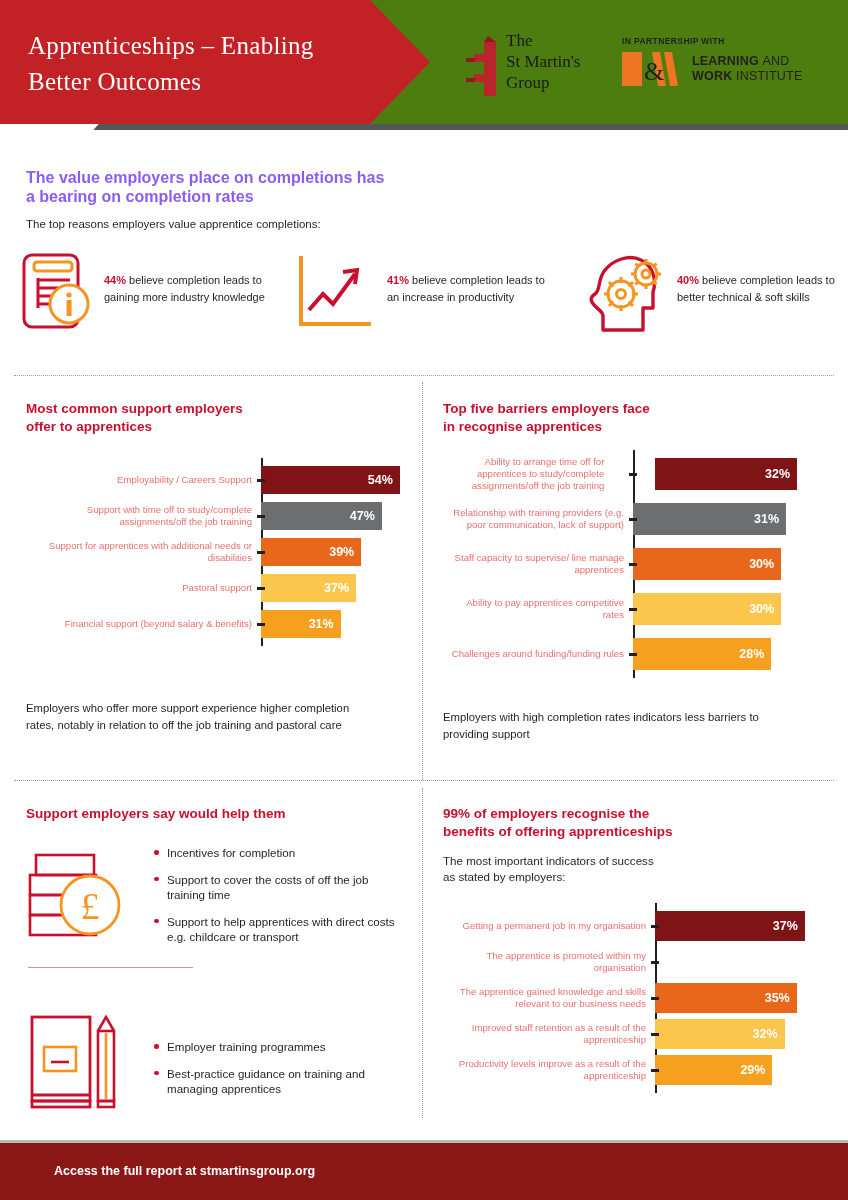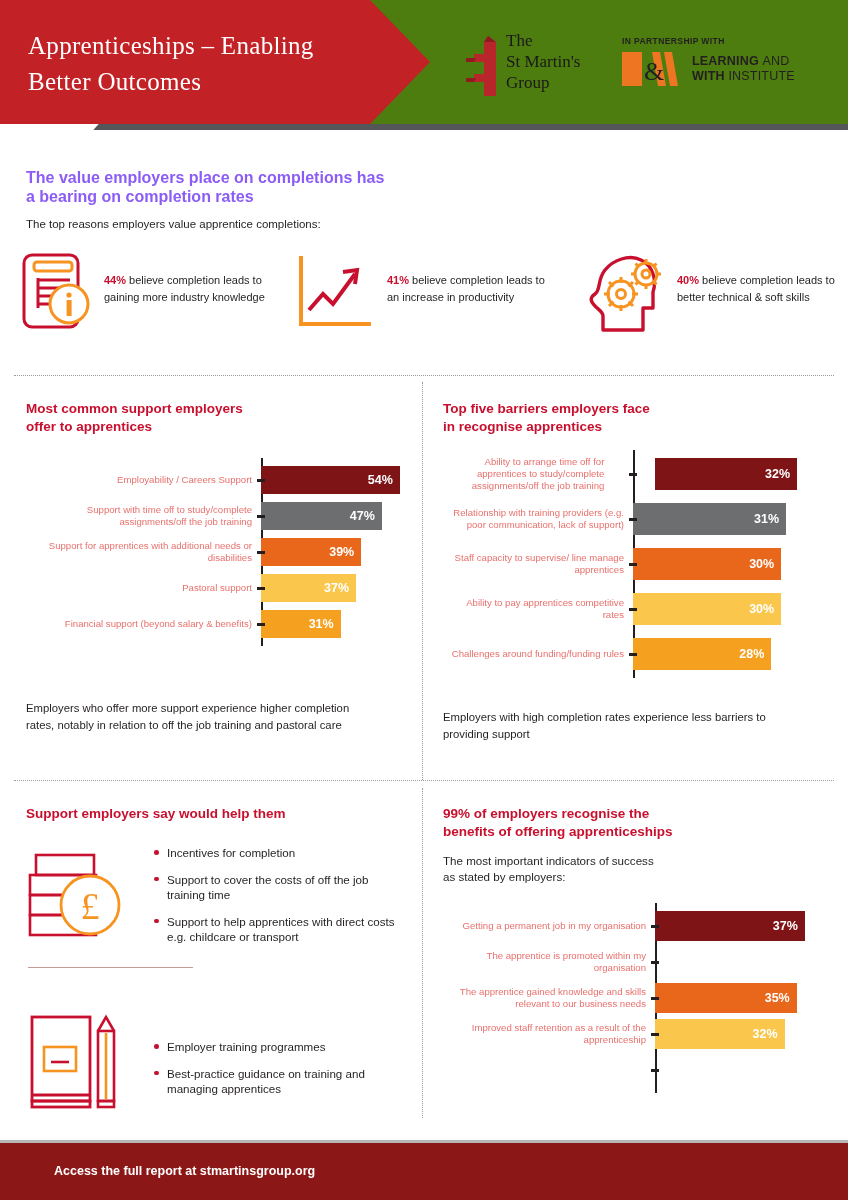--- a/index.html
+++ b/index.html
@@ -141,21 +141,21 @@
           <rect x="0" y="0" width="20" height="34" fill="#ee7623"></rect>
           <rect x="0" y="0" width="12" height="34" fill="#ee7623"></rect>
           <rect x="0" y="26" width="20" height="8" fill="#ee7623"></rect>
           <path d="M30 0 L38 0 L44 34 L36 34 Z" fill="#ee7623"></path>
           <path d="M42 0 L50 0 L56 34 L48 34 Z" fill="#ee7623"></path>
           <text x="22" y="28" font-family="Liberation Serif, serif" font-size="26" fill="#231f20">&amp;</text>
         </svg>
       </div>
       <div class="lw-name">
         <div><span>LEARNING</span> <span class="thin">AND</span></div>
-        <div><span>WITH</span> <span class="thin">INSTITUTE</span></div>
+        <div><span>WORK</span> <span class="thin">INSTITUTE</span></div>
       </div>
     </div>
   </div>
 
   <div class="header-underbar"></div>
   <div class="header-underbar-skew"></div>
 </div>
 
 <div class="sec1">
   <div class="s1-title">
@@ -307,21 +307,21 @@
       <div class="tick" style="left: 186px; top: 154px;"></div>
       <div class="bar-row" style="left: 0px; top: 184px; height: 32px; width: 334.32px;">
         <div class="bar-label" style="width: 190px;">Challenges around funding/funding rules</div>
         <div class="bar" style="width: 138.32px; background: rgb(245, 160, 30);">
           <span>28%</span>
         </div>
       </div>
       <div class="tick" style="left: 186px; top: 199px;"></div>
     </div>
   <div class="caption" style="margin-top:30px;">
-    <span>Employers with high completion rates experience less barriers to</span><br>
+    <span>Employers with high completion rates indicators less barriers to</span><br>
     <span>providing support</span>
   </div>
 </div>
 
 <div style="position:absolute;left:26px;top:805px;width:390px;">
   <div class="panel-title">Support employers say would help them</div>
 
   <div style="position:relative;margin-top:22px;height:120px;">
     <div style="position:absolute;left:2px;top:4px;">
       <svg width="100" height="92" viewBox="0 0 100 92">
@@ -392,20 +392,26 @@
         </div>
       </div>
       <div class="tick" style="left: 208px; top: 90px;"></div>
       <div class="bar-row" style="left: 0px; top: 112px; height: 30px; width: 347.6px;">
         <div class="bar-label" style="width: 212px;">Improved staff retention as a result of the apprenticeship</div>
         <div class="bar" style="width: 129.6px; background: rgb(250, 198, 75);">
           <span>32%</span>
         </div>
       </div>
       <div class="tick" style="left: 208px; top: 126px;"></div>
+      <div class="bar-row" style="left: 0px; top: 148px; height: 30px; width: 335.45px;">
+        <div class="bar-label" style="width: 212px;">Productivity levels improve as a result of the apprenticeship</div>
+        <div class="bar" style="width: 117.45px; background: rgb(245, 160, 30);">
+          <span>29%</span>
+        </div>
+      </div>
       <div class="tick" style="left: 208px; top: 162px;"></div>
     </div>
 </div>
 
 <div class="footer-topline"></div>
 <div class="footer">
   <div class="footer-text">Access the full report at stmartinsgroup.org</div>
 </div>
 
 </body></html>

